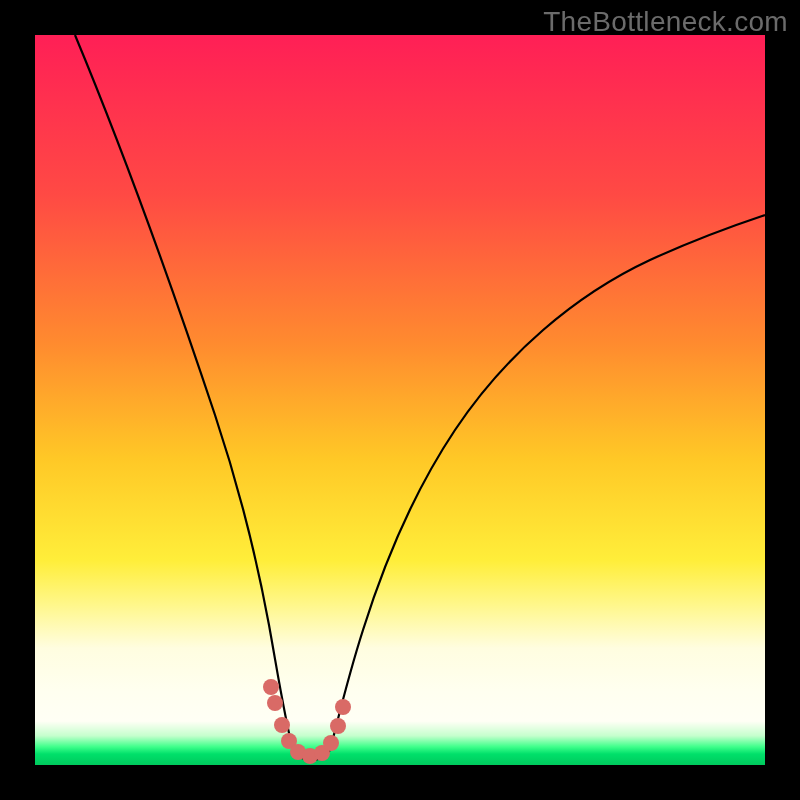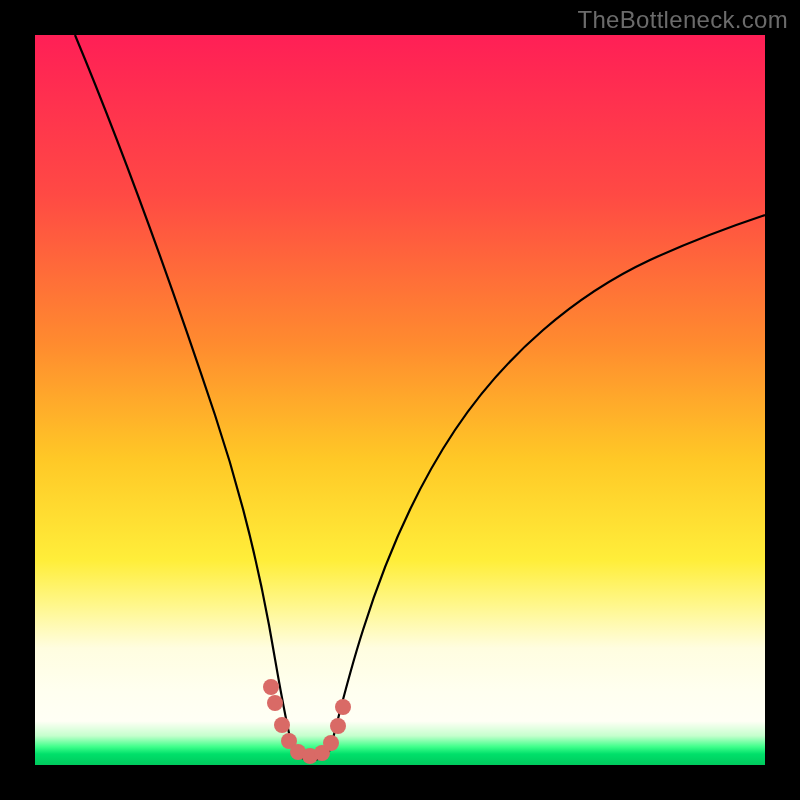--- a/index.html
+++ b/index.html
@@ -41,21 +41,21 @@
       #3fff8b 97.5%,
       #00e06a 98.5%,
       #00c95d 100%
     );
   }
   .watermark {
     position: absolute;
     top: 6px;
     right: 12px;
     color: #6b6b6b;
-    font-size: 24px;
+    font-size: 28px;
     font-weight: 500;
     letter-spacing: 0.3px;
     user-select: none;
   }
   svg.curve {
     position: absolute;
     left: 0;
     top: 0;
     width: 730px;
     height: 730px;

